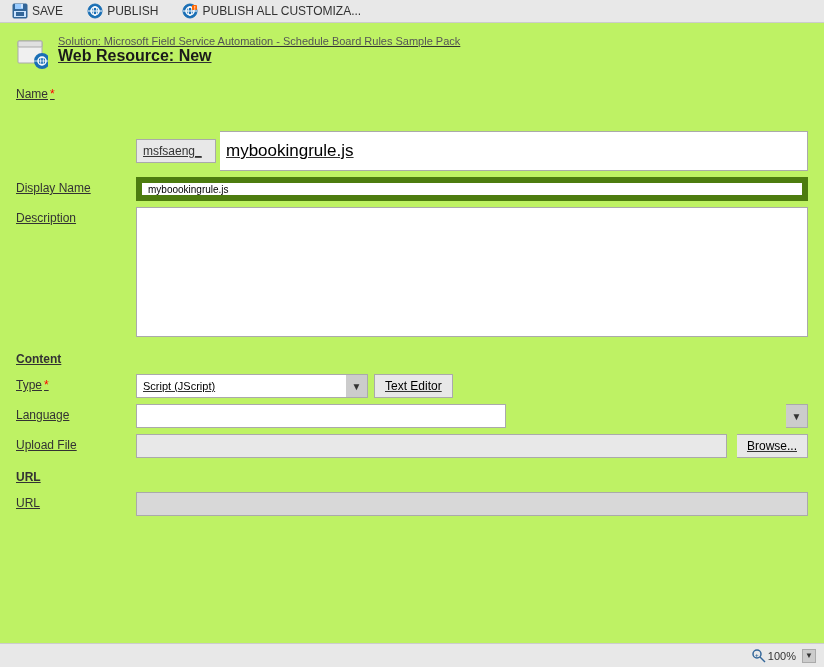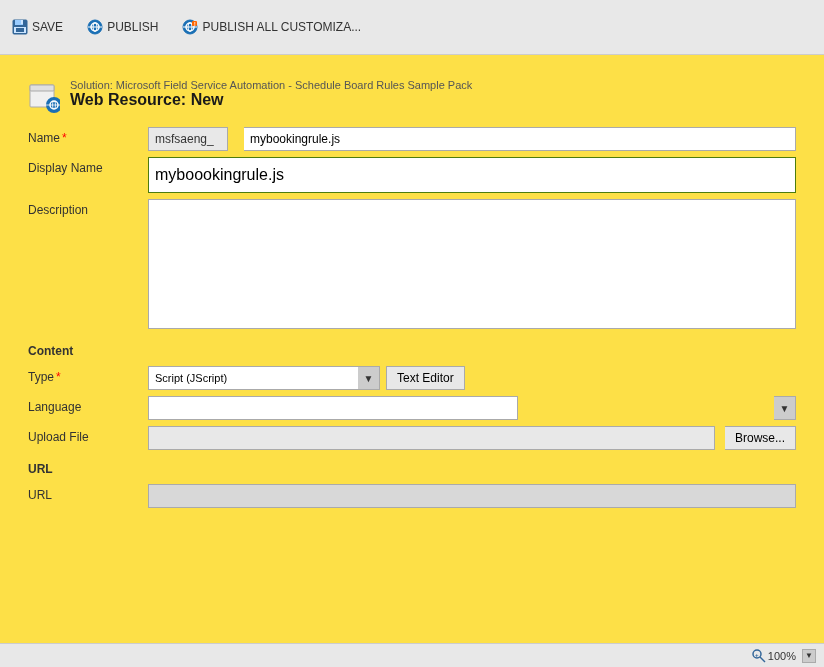--- a/index.html
+++ b/index.html
@@ -16,21 +16,21 @@
     }
 
     
     .toolbar {
       background: #e8e8e8;
       border-bottom: 1px solid #ccc;
       padding: 4px 8px;
       display: flex;
       align-items: center;
       gap: 16px;
-      height: 55px;
+      height: 23px;
     }
     .toolbar-btn {
       display: flex;
       align-items: center;
       gap: 4px;
       cursor: pointer;
       background: none;
       border: none;
       font-size: 12px;
       color: #333;
@@ -40,23 +40,24 @@
       width: 16px;
       height: 16px;
       display: flex;
       align-items: center;
       justify-content: center;
     }
 
     
     .main-content {
       flex: 1;
-      background: #fde047;
+      background: #bef264;
       overflow-y: auto;
-      padding: 12px;
+      padding: 0;
+      text-decoration: underline;
     }
 
     
     .solution-header {
       padding: 12px 16px 6px 16px;
       display: flex;
       align-items: flex-start;
       gap: 10px;
     }
     .solution-icon {
@@ -115,48 +116,49 @@
       margin-left: 2px;
     }
     .form-control-area {
       flex: 1;
     }
 
     
     .name-field-wrapper {
       display: flex;
       align-items: center;
-      gap: 16px;
+      gap: 4px;
+      margin-top: 48px;
     }
     .name-prefix {
       border: 1px solid #aaa;
       background: #e8e8e8;
       padding: 3px 6px;
       font-size: 12px;
       height: 24px;
       display: flex;
       align-items: center;
       min-width: 80px;
     }
     .name-input {
       border: 1px solid #aaa;
       border-left: none;
       padding: 3px 6px;
-      font-size: 12px;
-      height: 24px;
+      font-size: 17px;
+      height: 40px;
       flex: 1;
       outline: none;
     }
 
     
     .text-input {
-      border: 1px solid #4d7c0f;
-      padding: 3px 6px;
-      font-size: 16px;
-      height: 36px;
+      border: 6px solid #4d7c0f;
+      padding: 3px 6px;
+      font-size: 10px;
+      height: 24px;
       width: 100%;
       outline: none;
     }
 
     
     .desc-textarea {
       border: 1px solid #aaa;
       padding: 4px 6px;
       font-size: 12px;
       width: 100%;

